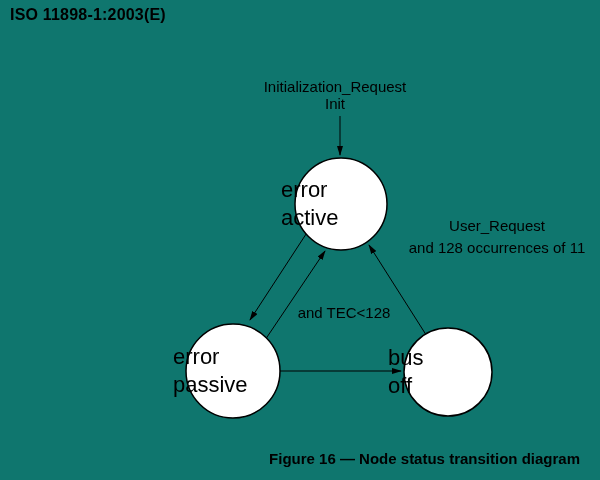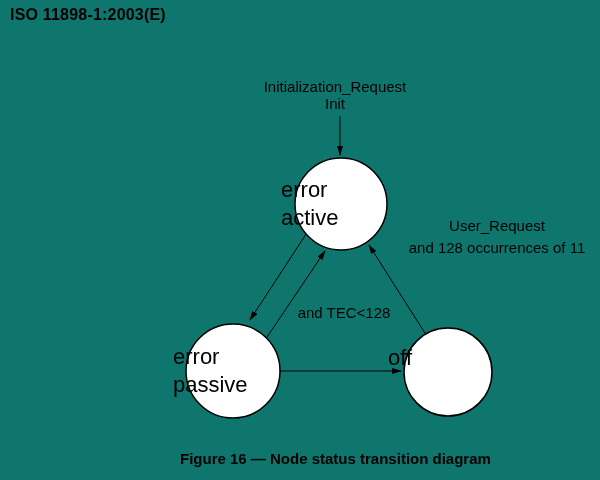--- a/index.html
+++ b/index.html
@@ -13,21 +13,21 @@
   }
   .diagram-svg{position:absolute;left:0;top:0;width:600px;height:480px;}
   .label{position:absolute;text-align:center;font-size:15px;line-height:22px;}
   .label span{display:block;}
   .init-label{line-height:17px;}
   .state-label{
     position:absolute;text-align:left;font-size:22px;line-height:28px;
   }
   .state-label span{display:block;}
   .caption{
-    position:absolute;left:180px;top:449px;width:400px;text-align:left;
+    position:absolute;left:180px;top:449px;width:400px;text-align:right;
     font-size:15px;line-height:20px;font-weight:bold;
   }
 </style>
 </head>
 <body>
 
 <div class="page">
 
   <div class="doc-header">ISO 11898-1:2003(E)</div>
 
@@ -57,20 +57,21 @@
     <span>error</span>
     <span>active</span>
   </div>
 
   <div class="state-label" style="left:173px;top:343px;width:120px;">
     <span>error</span>
     <span>passive</span>
   </div>
 
   <div class="state-label" style="left:388px;top:344px;width:120px;">
+    <span>bus</span>
     <span>off</span>
   </div>
 
   <div class="label init-label" style="left:235px;top:78px;width:200px;">
     <span>Initialization_Request</span>
     <span>Init</span>
   </div>
 
 
   <div class="label" style="left:264px;top:302px;width:160px;">

